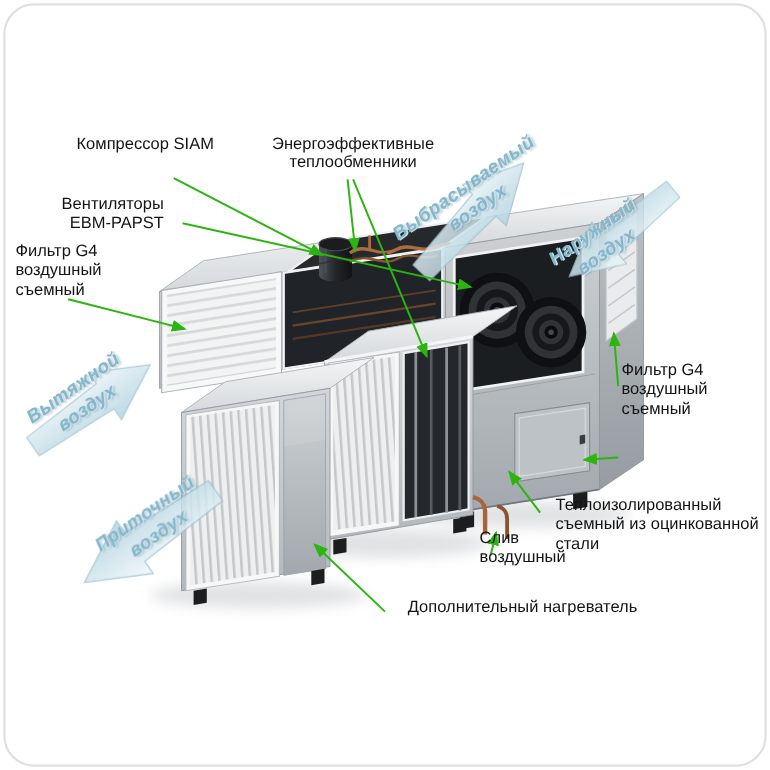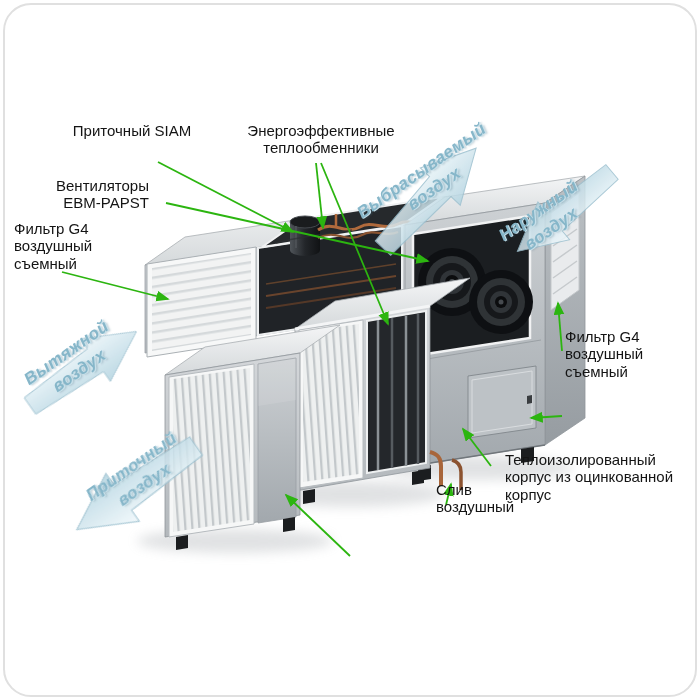--- a/index.html
+++ b/index.html
@@ -185,21 +185,21 @@
       <line x1="62" y1="272" x2="168" y2="299" marker-end="url(#ah)"></line>
       <line x1="562" y1="351" x2="558" y2="303" marker-end="url(#ah)"></line>
       <line x1="562" y1="416" x2="531" y2="418" marker-end="url(#ah)"></line>
       <line x1="491" y1="466" x2="463" y2="429" marker-end="url(#ah)"></line>
       <line x1="446" y1="505" x2="451" y2="484" marker-end="url(#ah)"></line>
       <line x1="350" y1="556" x2="286" y2="495" marker-end="url(#ah)"></line>
     </g>
   </svg>
 
   <div class="lab center" style="left:28px;top:122px;width:208px;">
-    <span class="ln">Приточный SIAM</span>
+    <span class="ln">Компрессор SIAM</span>
   </div>
 
   <div class="lab center" style="left:233px;top:122px;width:176px;">
     <span class="ln">Энергоэффективные</span>
     <span class="ln">теплообменники</span>
   </div>
 
   <div class="lab" style="left:56px;top:177px;text-align:right;">
     <span class="ln">Вентиляторы</span>
     <span class="ln">EBM-PAPST</span>
@@ -213,30 +213,31 @@
 
   <div class="lab" style="left:565px;top:328px;">
     <span class="ln">Фильтр G4</span>
     <span class="ln">воздушный</span>
     <span class="ln">съемный</span>
   </div>
 
 
   <div class="lab" style="left:493px;top:451px;margin-left:12px;">
     <span class="ln">Теплоизолированный</span>
-    <span class="ln">корпус из оцинкованной</span>
-    <span class="ln">корпус</span>
+    <span class="ln">съемный из оцинкованной</span>
+    <span class="ln">стали</span>
   </div>
 
   <div class="lab" style="left:436px;top:481px;">
     <span class="ln">Слив</span>
     <span class="ln">воздушный</span>
   </div>
 
   <div class="lab center" style="left:332px;top:543px;width:286px;">
+    <span class="ln">Дополнительный нагреватель</span>
   </div>
 
   <div class="flow r35" style="left:338px;top:158px;width:180px;">
     <span class="ln">Выбрасываемый</span>
     <span class="ln">воздух</span>
   </div>
 
   <div class="flow r35" style="left:470px;top:198px;width:150px;">
     <span class="ln">Наружный</span>
     <span class="ln">воздух</span>

